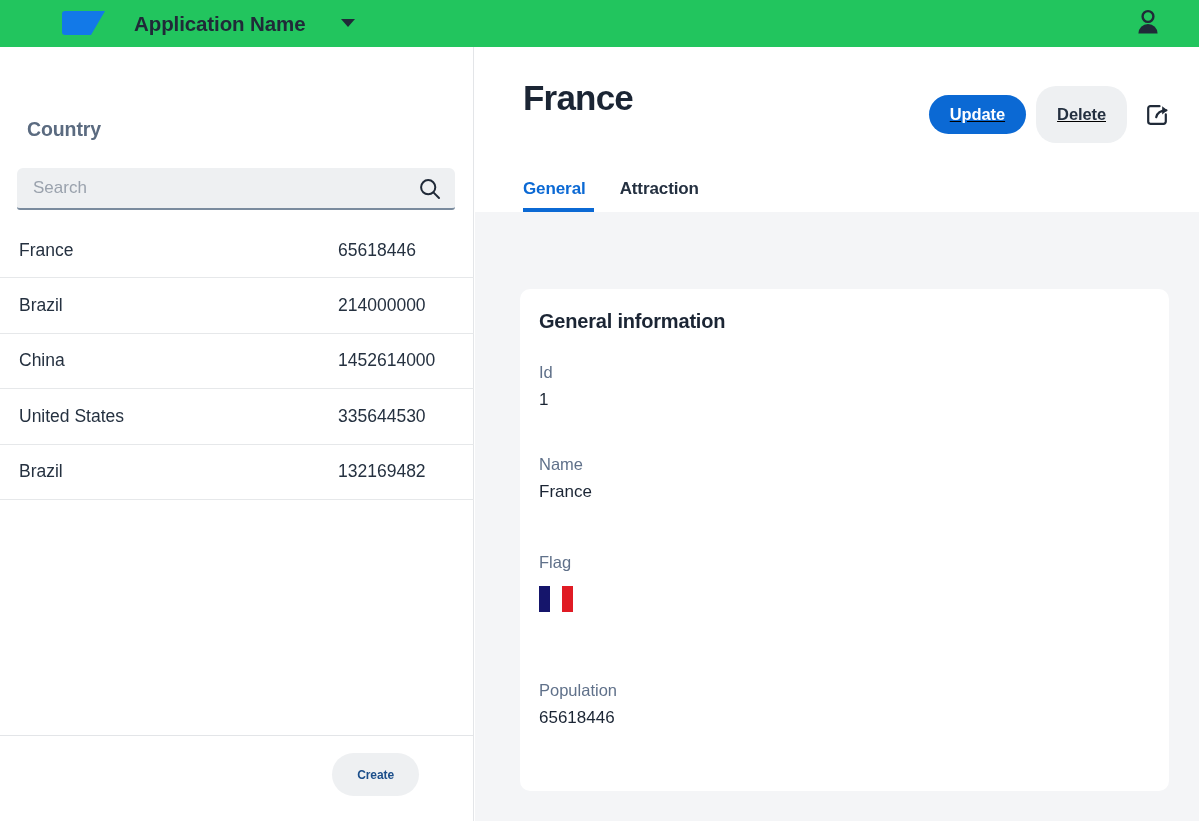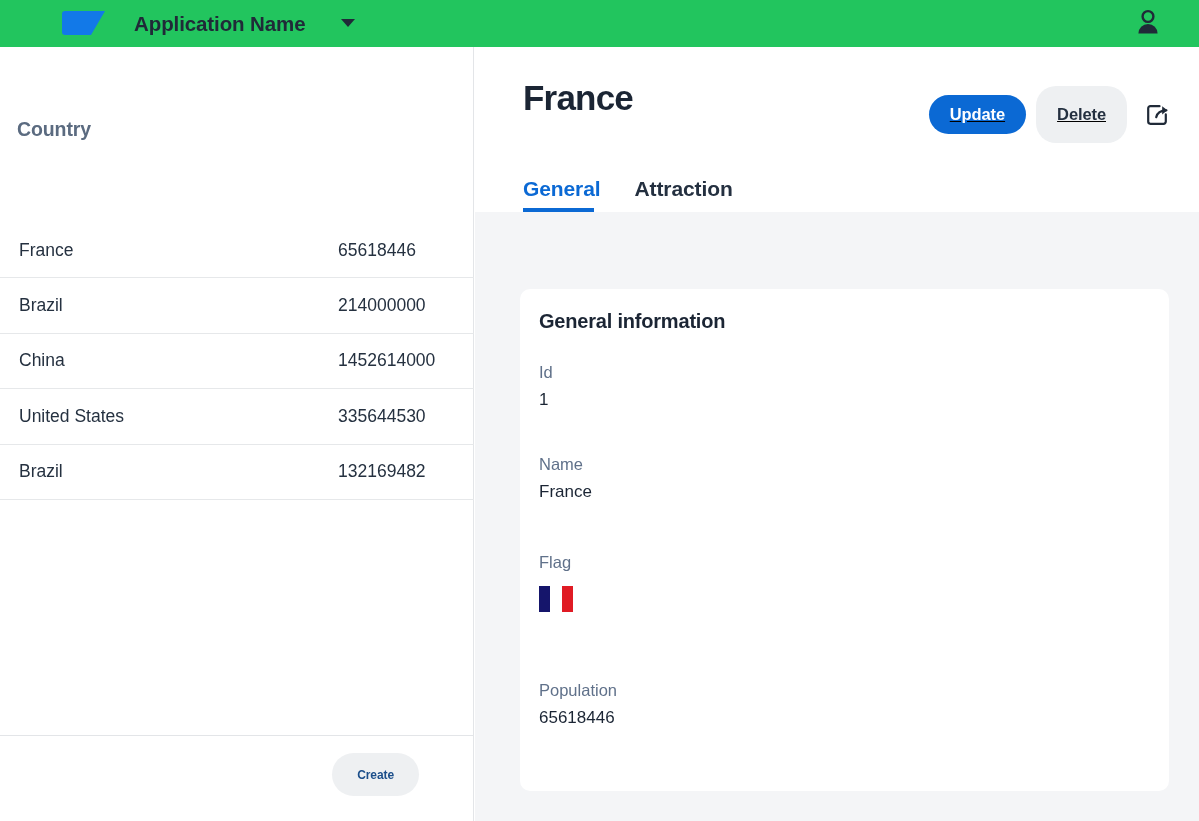--- a/index.html
+++ b/index.html
@@ -60,21 +60,21 @@
   
   .sidebar {
     position: absolute;
     left: 0; top: 47px;
     width: 474px; height: 774px;
     background: #ffffff;
     border-right: 1px solid #e3e5e8;
   }
   .sidebar-title {
     position: absolute;
-    left: 17px; top: 71px;
+    left: 27px; top: 71px;
     font-size: 19.5px;
     font-weight: 700;
     color: #5b6b80;
     letter-spacing: -0.1px;
   }
 
   
   .search-wrap {
     position: absolute;
     left: 17px; top: 121px;
@@ -226,21 +226,21 @@
     display: flex;
     align-items: flex-end;
     gap: 0;
   }
   .tab {
     position: relative;
     height: 47px;
     padding: 0 16px;
     display: flex;
     align-items: center;
-    font-size: 21px;
+    font-size: 17px;
     font-weight: 700;
     color: #243040;
     cursor: pointer;
     letter-spacing: -0.1px;
     background: transparent;
     border: none;
     font-family: "Liberation Sans", sans-serif;
   }
   .tab:first-child { padding-left: 0; padding-right: 18px; }
   .tab.active { color: #0b69d4; }
@@ -325,20 +325,29 @@
         <circle cx="13" cy="8.5" r="5.4" fill="none" stroke="#202a38" stroke-width="2.4"></circle>
         <path d="M3.4 25.5 a9.6 9.6 0 0 1 19.2 0 Z" fill="#202a38"></path>
       </svg>
     </div>
   </div>
 
   <div class="sidebar">
 
     <div class="sidebar-title">Country</div>
 
+    <div class="search-wrap">
+      <input class="search-input" type="text" value="" placeholder="Search" style="">
+      <div class="search-icon">
+        <svg width="24" height="24" viewBox="0 0 24 24" aria-hidden="true">
+          <circle cx="10.2" cy="10.2" r="7.1" fill="none" stroke="#202a38" stroke-width="2"></circle>
+          <line x1="15.4" y1="15.4" x2="21" y2="21" stroke="#202a38" stroke-width="2" stroke-linecap="round"></line>
+        </svg>
+      </div>
+    </div>
 
     <div class="country-list">
       <div class="country-row">
         <span class="country-name">France</span>
         <span class="country-pop">65618446</span>
       </div>
       <div class="country-row">
         <span class="country-name">Brazil</span>
         <span class="country-pop">214000000</span>
       </div>

